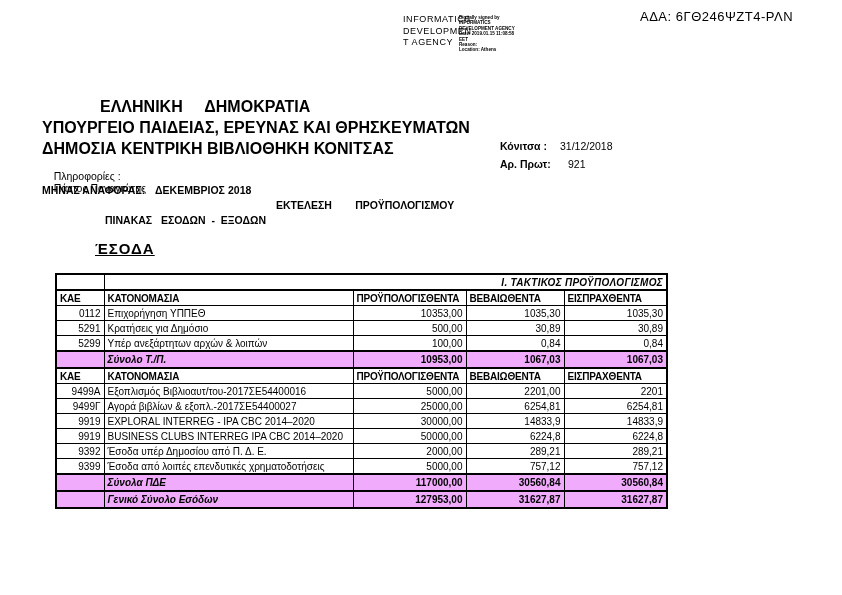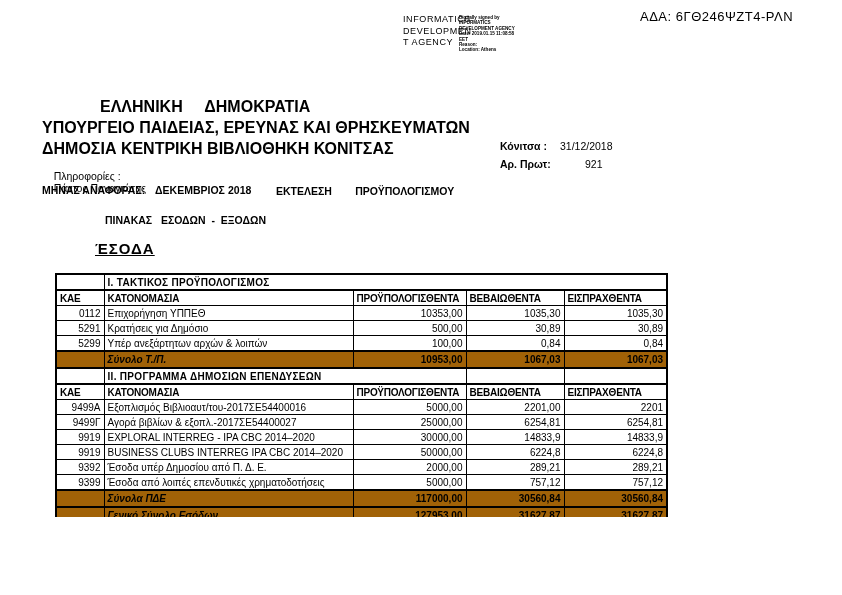--- a/index.html
+++ b/index.html
@@ -12,27 +12,27 @@
   .ada{font-size:13px;letter-spacing:0.5px;}
   .stamp-agency{font-size:9px;line-height:11.5px;letter-spacing:0.6px;}
   .stamp-sig{font-size:4.6px;line-height:5.4px;font-weight:bold;white-space:pre;}
   .esoda{font-size:15px;letter-spacing:1px;text-decoration:underline;}
 
   table.budget{position:absolute;left:55px;top:273px;width:611px;border-collapse:collapse;
                table-layout:fixed;border:2px solid #000;}
   table.budget td{border:1px solid #000;font-size:10px;padding:0 3px;height:14px;
                   overflow:hidden;white-space:nowrap;vertical-align:middle;}
   td.banner-cell{border-width:2px;}
-  td.banner-title{font-weight:bold;font-size:13px;text-align:left;height:19px;letter-spacing:0.3px;white-space:pre;}
+  td.banner-title{font-weight:bold;font-size:13px;text-align:right;height:19px;letter-spacing:0.3px;white-space:pre;font-style:italic;}
   td.banner-offset{padding-right:200px;}
   tr.banner-row td{border-top-width:2px;border-bottom-width:2px;}
   td.head-cell{font-weight:bold;font-size:9.5px;height:16px;letter-spacing:-0.2px;}
   td.num{text-align:right;}
   td.kae-cell{text-align:right;}
-  tr.total-row td{font-weight:bold;background:#a16207;border-top-width:2px;border-bottom-width:2px;height:15px;}
+  tr.total-row td{font-weight:bold;background:#f0abfc;border-top-width:2px;border-bottom-width:2px;height:15px;}
   td.total-name{font-style:italic;}
 </style>
 </head>
 <body>
 
 <div class="page">
 
   <div class="abs stamp-agency" style="left:403px;top:14px;">INFORMATICS
 DEVELOPMEN
 T AGENCY</div>
@@ -51,27 +51,27 @@
   <div class="abs b h12" style="left:42px;top:140px;">ΔΗΜΟΣΙΑ ΚΕΝΤΡΙΚΗ ΒΙΒΛΙΟΘΗΚΗ ΚΟΝΙΤΣΑΣ</div>
 
   <div class="abs t10" style="left:42px;top:158px;">
     <span>Πληροφορίες :</span>
     <span>Πάντος Παναγιώτης</span>
   </div>
 
   <div class="abs b t10" style="left:500px;top:140px;">Κόνιτσα :</div>
   <div class="abs t10" style="left:560px;top:140px;">31/12/2018</div>
   <div class="abs b t10" style="left:500px;top:158px;">Αρ. Πρωτ:</div>
-  <div class="abs t10" style="left:585px;top:158px;">921</div>
+  <div class="abs t10" style="left:568px;top:158px;">921</div>
 
   <div class="abs b t10" style="left:42px;top:184px;">ΜΗΝΑΣ ΑΝΑΦΟΡΑΣ:</div>
   <div class="abs b t10" style="left:155px;top:184px;">ΔΕΚΕΜΒΡΙΟΣ</div>
   <div class="abs b t10" style="left:228px;top:184px;">2018</div>
 
-  <div class="abs b t10" style="left:276px;top:185px;text-align:right;">ΕΚΤΕΛΕΣΗ        ΠΡΟΫΠΟΛΟΓΙΣΜΟΥ</div>
+  <div class="abs b t10" style="left:276px;top:199px;text-align:right;">ΕΚΤΕΛΕΣΗ        ΠΡΟΫΠΟΛΟΓΙΣΜΟΥ</div>
   <div class="abs b t10" style="left:105px;top:214px;">ΠΙΝΑΚΑΣ   ΕΣΟΔΩΝ  -  ΕΞΟΔΩΝ</div>
 
   <div class="abs b esoda" style="left:95px;top:240px;">ΈΣΟΔΑ</div>
 
   <table class="budget">
     <colgroup>
       <col style="width:48px">
         <col style="width:249px">
         <col style="width:113px">
       <col style="width:98px">
@@ -109,26 +109,20 @@
           <td class="num">100,00</td>
           <td class="num">0,84</td>
           <td class="num">0,84</td>
         </tr>
         <tr class="total-row">
           <td class="kae-cell"></td>
           <td class="total-name">Σύνολο Τ./Π.</td>
           <td class="num">10953,00</td>
           <td class="num">1067,03</td>
           <td class="num">1067,03</td>
-        </tr>
-        <tr class="banner-row">
-          <td class="banner-cell kae-cell"></td>
-          <td class="banner-cell banner-title" colspan="2">ΙΙ.   ΠΡΟΓΡΑΜΜΑ  ΔΗΜΟΣΙΩΝ   ΕΠΕΝΔΥΣΕΩΝ</td>
-          <td></td>
-          <td></td>
         </tr>
         <tr>
           <td class="head-cell">ΚΑΕ</td>
           <td class="head-cell">ΚΑΤΟΝΟΜΑΣΙΑ</td>
           <td class="head-cell">ΠΡΟΫΠΟΛΟΓΙΣΘΕΝΤΑ</td>
           <td class="head-cell">ΒΕΒΑΙΩΘΕΝΤΑ</td>
           <td class="head-cell">ΕΙΣΠΡΑΧΘΕΝΤΑ</td>
         </tr>
         <tr>
           <td class="kae-cell">9499Α</td>

